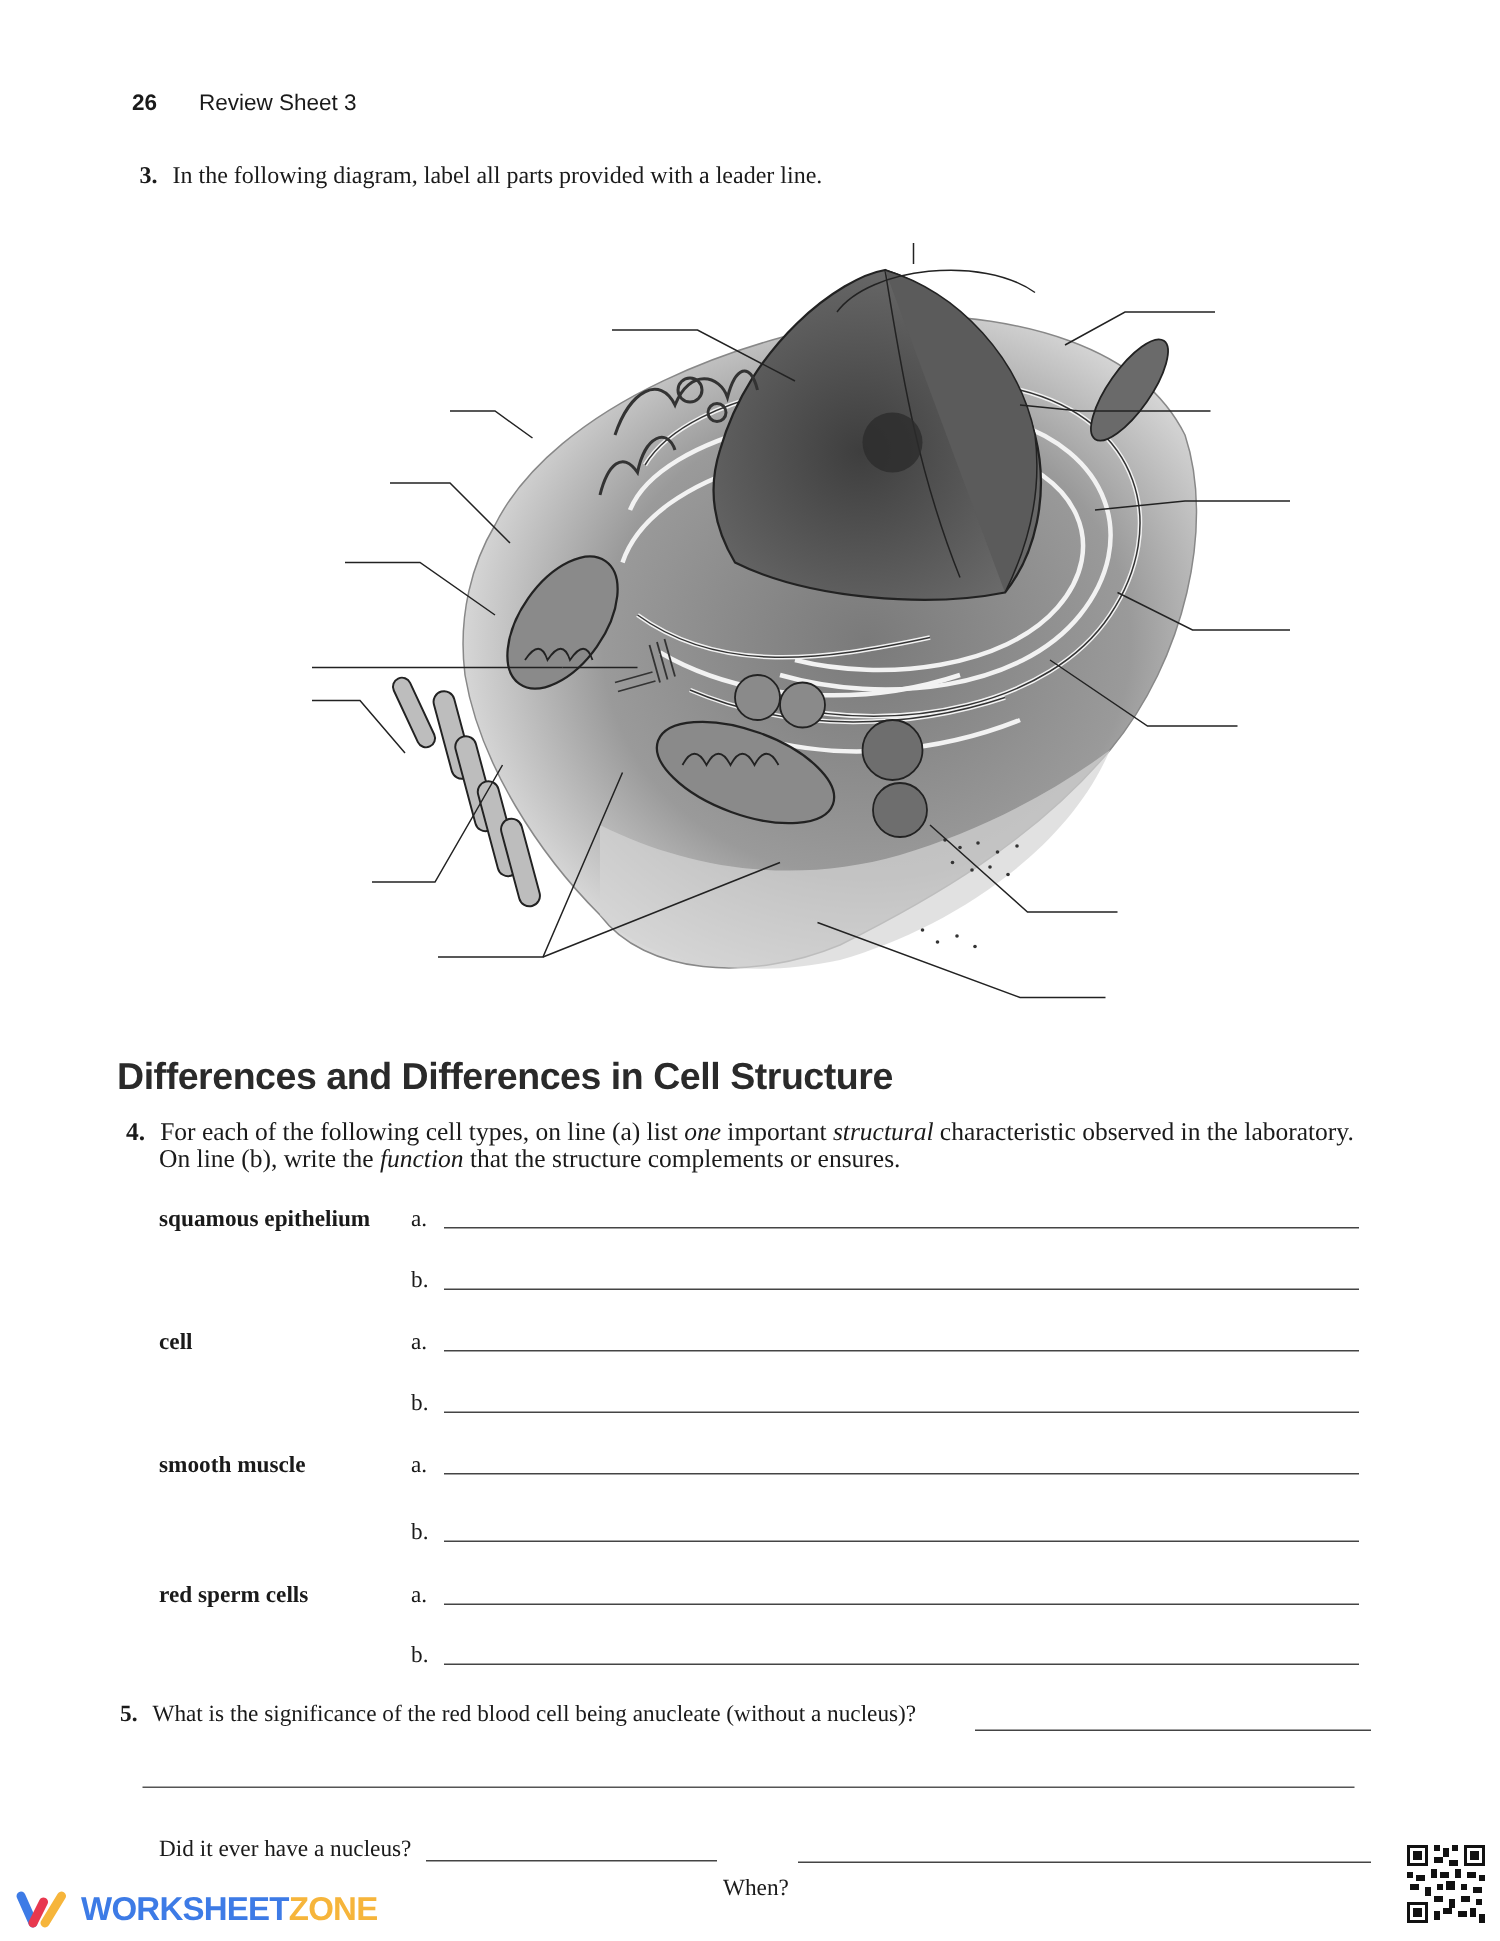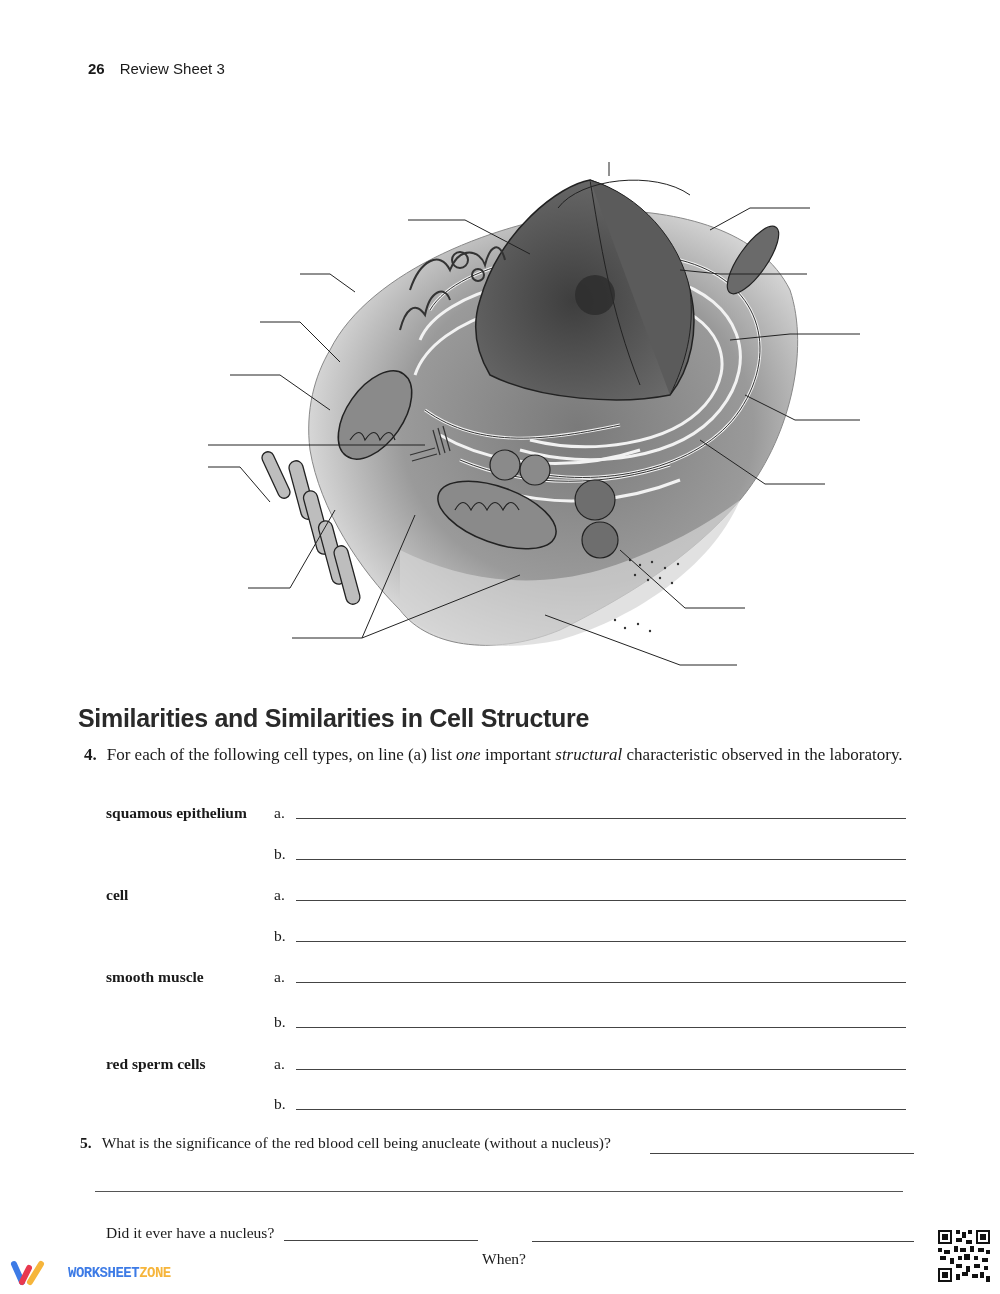--- a/index.html
+++ b/index.html
@@ -2,21 +2,21 @@
 <html><head>
 <meta charset="utf-8">
 <style>
   html, body { margin: 0; padding: 0; background: #ffffff; }
   body { width: 1000px; height: 1294px; position: relative; overflow: hidden; color: #1a1a1a; }
   .page { position: absolute; inset: 0; }
   .serif { font-family: "Liberation Serif", "DejaVu Serif", serif; }
   .sans { font-family: "Liberation Sans", "DejaVu Sans", sans-serif; }
 
   .header { position: absolute; top: 60px; left: 88px; font-size: 15px; }
-  .header .num { font-weight: bold; margin-right: 15px; }
+  .header .num { font-weight: bold; margin-right: 28px; }
 
   .q3 { position: absolute; top: 109px; left: 93px; font-size: 16px; }
   .qnum { font-weight: bold; margin-right: 10px; }
 
   .diagram { position: absolute; left: 200px; top: 150px; width: 670px; height: 530px; }
 
   .section-title { position: absolute; top: 704px; left: 78px; font-size: 25px; font-weight: bold; letter-spacing: -0.3px; color: #2a2a2a; }
 
   .q4 { position: absolute; top: 746px; left: 84px; width: 840px; font-size: 17px; line-height: 18px; }
   .q4 .line2 { padding-left: 22px; display: block; }
@@ -28,35 +28,38 @@
 
   .q5 { position: absolute; top: 1134px; left: 80px; font-size: 15.5px; text-align: right; }
   .q5-line1 { position: absolute; top: 1153px; left: 650px; width: 264px; border-bottom: 1.5px solid #444; }
   .q5-line2 { position: absolute; top: 1191px; left: 95px; width: 808px; border-bottom: 1.5px solid #555; }
   .q5b { position: absolute; top: 1224px; left: 106px; font-size: 15.5px; }
   .q5b-line1 { position: absolute; top: 1240px; left: 284px; width: 194px; border-bottom: 1.5px solid #444; }
   .q5b-when { position: absolute; top: 1226px; left: 482px; font-size: 15.5px; margin-top: 24px; }
   .q5b-line2 { position: absolute; top: 1241px; left: 532px; width: 382px; border-bottom: 1.5px solid #444; }
 
   .footer-logo { position: absolute; left: 10px; top: 1258px; height: 30px; display: flex; align-items: center; }
-  .footer-logo .wordmark { font-family: Liberation Mono, monospace; font-weight: bold; font-size: 14px; margin-left: 22px; letter-spacing: -0.5px; }
+  .footer-logo .wordmark { font-family: Liberation Sans, sans-serif; font-weight: bold; font-size: 22px; margin-left: 8px; letter-spacing: -0.5px; }
   .wm-a { color: #3d7be6; }
   .wm-b { color: #f6b53b; }
   .scan-text { position: absolute; right: 75px; top: 1262px; font-size: 22px; color: #222; font-family: "DejaVu Sans", sans-serif; }
   .qr { position: absolute; right: 8px; top: 1228px; width: 56px; height: 56px; background: #fff; }
 </style>
 </head>
 <body>
 
 <div class="page">
 
   <div class="header sans">
     <span class="num">26</span><span>Review Sheet 3</span>
   </div>
 
+  <div class="q3 serif">
+    <span class="qnum">3.</span><span>In the following diagram, label all parts provided with a leader line.</span>
+  </div>
 
   <div class="diagram">
     <svg width="670" height="530" viewBox="0 0 670 530">
       <defs>
         <radialGradient id="cyto" cx="55%" cy="50%" r="60%">
           <stop offset="0%" stop-color="#7a7a7a"></stop>
           <stop offset="60%" stop-color="#9a9a9a"></stop>
           <stop offset="100%" stop-color="#e6e6e6"></stop>
         </radialGradient>
         <radialGradient id="nuc" cx="45%" cy="55%" r="60%">
@@ -157,24 +160,25 @@
         <polyline points="607,124 520,124 480,120"></polyline>
         <polyline points="660,184 590,184 530,190"></polyline>
         <polyline points="660,270 595,270 545,245"></polyline>
         <polyline points="625,334 565,334 500,290"></polyline>
         <polyline points="545,458 485,458 420,400"></polyline>
         <polyline points="537,515 480,515 345,465"></polyline>
       </g>
     </svg>
   </div>
 
-  <div class="section-title sans">Similarities and Similarities in Cell Structure</div>
+  <div class="section-title sans">Differences and Differences in Cell Structure</div>
 
   <div class="q4 serif">
     <span class="qnum">4.</span><span>For each of the following cell types, on line (a) list </span><em>one</em><span> important </span><em>structural</em><span> characteristic observed in the laboratory.</span>
+    <span class="line2"><span>On line (b), write the </span><em>function</em><span> that the structure complements or ensures.</span></span>
   </div>
 
   <div class="cell-row serif" style="top:804px">
     <span class="celltype">squamous epithelium</span>
     <span class="letter">a.</span>
     <span class="answer-line"></span>
   </div>
   <div class="cell-row serif" style="top:845px">
     <span class="celltype"></span>
     <span class="letter">b.</span>

